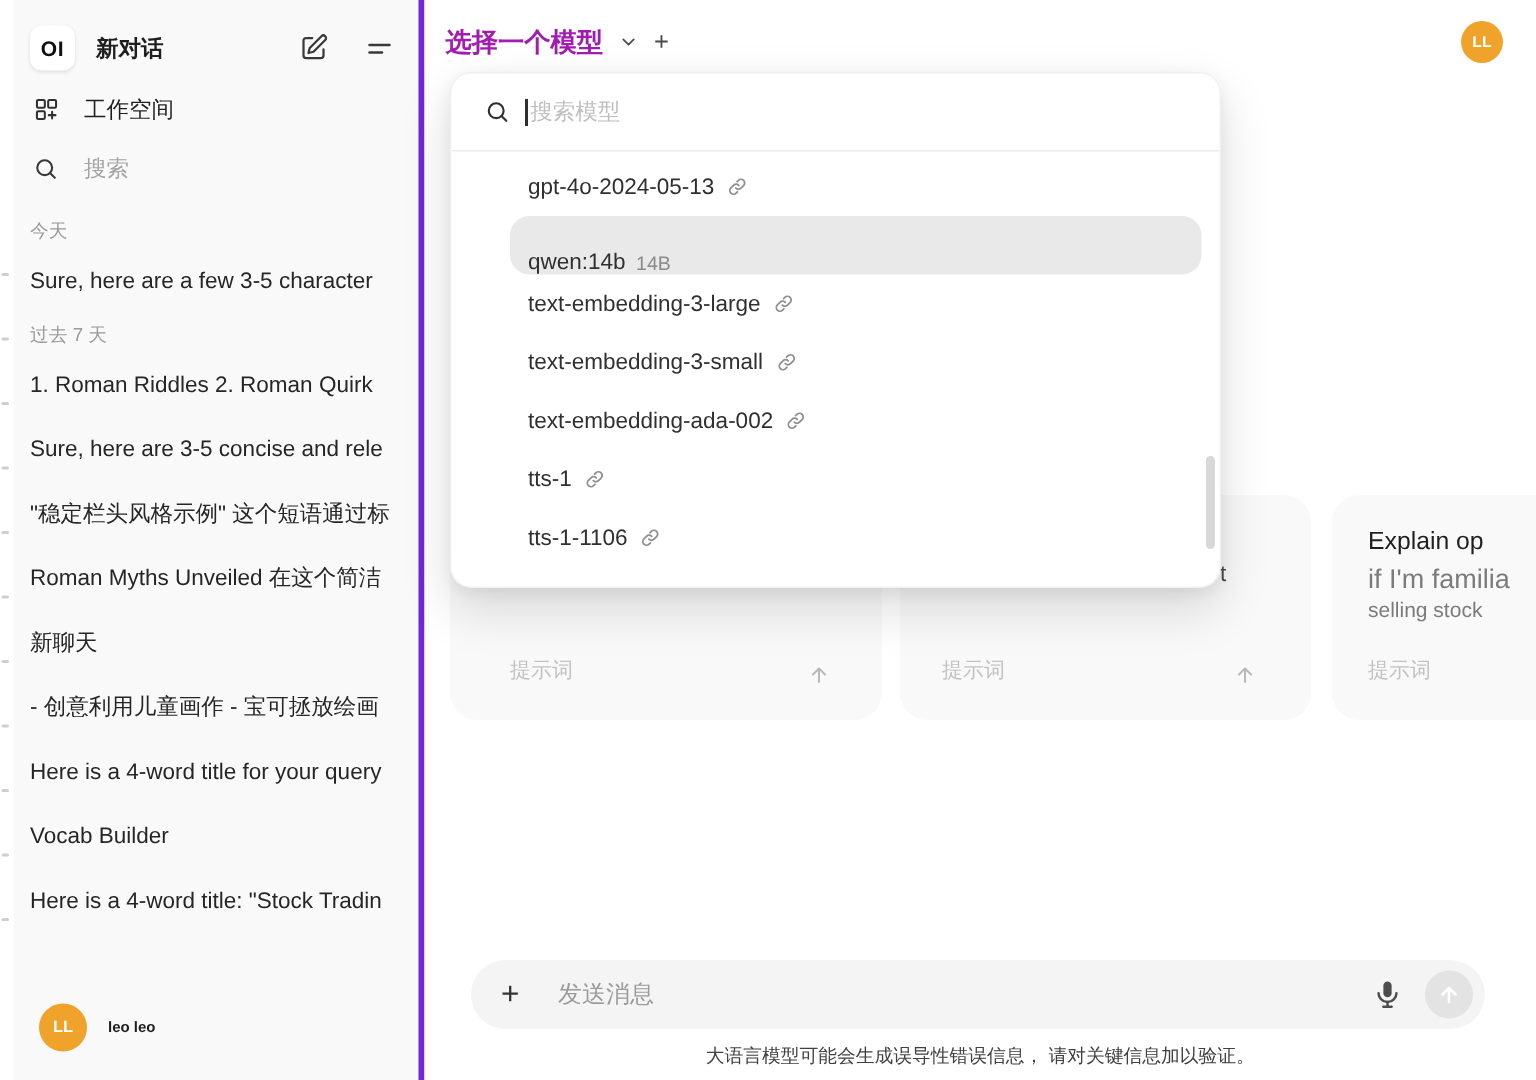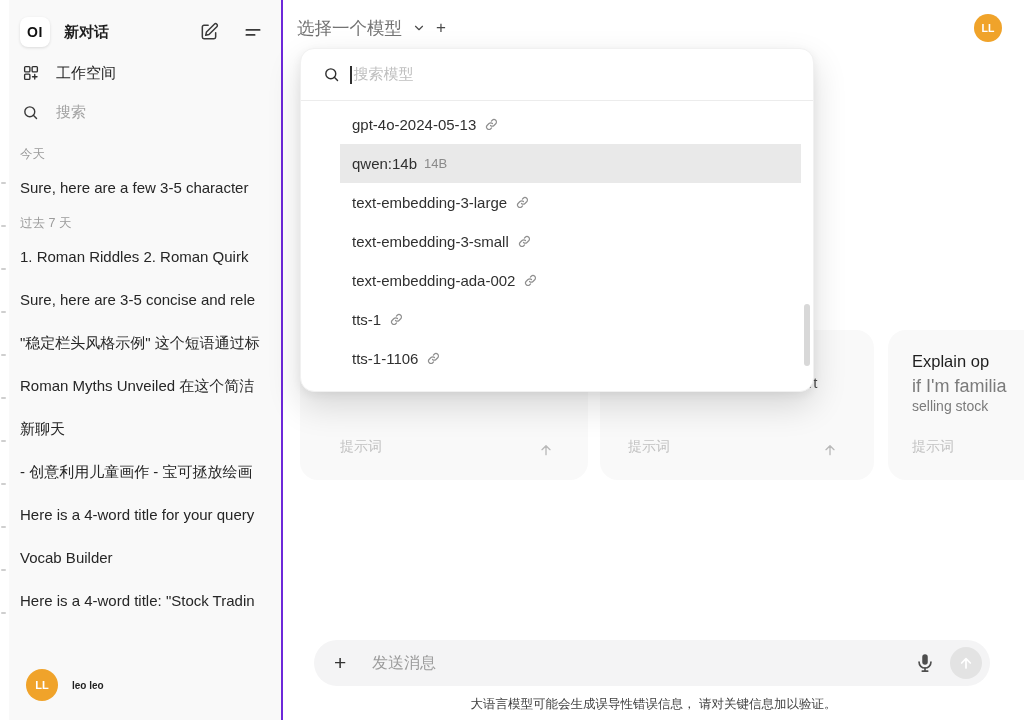--- a/index.html
+++ b/index.html
@@ -1,21 +1,21 @@
 <!DOCTYPE html>
 <html><head>
 <meta charset="utf-8">
 <style>
   * { margin:0; padding:0; box-sizing:border-box; }
   html,body { width:1024px; height:720px; }
   body { font-family:"Liberation Sans","DejaVu Sans",sans-serif; background:#fff; overflow:hidden; }
   #app { position:relative; width:1024px; height:720px; background:#fff; overflow:hidden; }
 
   
-  #sidebar { position:absolute; left:0; top:0; width:283px; height:720px; background:#f9f9f9; border-right:2px solid #6d28d9; }
+  #sidebar { position:absolute; left:0; top:0; width:283px; height:720px; background:#f9f9f9; border-right:4px solid #6d28d9; }
   .edge-strip { position:absolute; left:0; top:0; width:9px; height:720px; background:#ffffff; }
   .edge-tick { position:absolute; left:1px; width:5px; height:2px; background:#cfcfcf; border-radius:1px; }
   .sb-header { position:absolute; left:0; top:14px; width:283px; height:36px; display:flex; align-items:center; padding:0 18px 0 20px; }
   .logo-card { width:30px; height:30px; background:#fff; border-radius:8px; box-shadow:0 1px 3px rgba(0,0,0,.12); display:flex; align-items:center; justify-content:center; font-weight:700; font-size:14px; color:#111; letter-spacing:.5px; }
   .sb-title { margin-left:14px; font-size:15px; font-weight:600; color:#1f1f1f; }
   .sb-header .spacer { flex:1; }
   .icon-btn { width:24px; height:24px; display:flex; align-items:center; justify-content:center; color:#3a3a3a; cursor:pointer; }
   .icon-btn + .icon-btn { margin-left:20px; }
   .sb-row { position:absolute; left:0; width:283px; height:28px; display:flex; align-items:center; padding:0 20px 0 22px; font-size:15px; }
   #workspace-row { top:59px; color:#1f1f1f; }
@@ -28,21 +28,21 @@
   .chat-item { height:43px; line-height:43px; font-size:15px; color:#262626; white-space:nowrap; overflow:hidden; cursor:pointer; }
   .sb-footer { position:absolute; left:0; bottom:0; width:283px; height:62px; display:flex; align-items:center; padding:0 20px 8px 26px; cursor:pointer; }
   .avatar { border-radius:50%; display:flex; align-items:center; justify-content:center; color:#fff; font-weight:700; }
   .sb-footer .avatar { width:32px; height:32px; font-size:11px; }
   .sb-footer .uname { margin-left:14px; font-size:10px; font-weight:600; color:#1f1f1f; }
 
   
   #main { position:absolute; left:283px; top:0; width:741px; height:720px; background:#fff; }
   #main-header { position:absolute; left:0; top:0; width:741px; height:56px; display:flex; align-items:center; padding:0 22px 0 14px; }
   #model-selector { display:flex; align-items:center; cursor:pointer; }
-  #model-selector .title { font-size:17.5px; font-weight:400; color:#737373; }
+  #model-selector .title { font-size:17.5px; font-weight:700; color:#a21caf; }
   #model-selector .chev { margin-left:10px; color:#4a4a4a; width:14px; height:14px; display:flex; }
   #add-model-btn { margin-left:10px; font-size:17px; color:#4a4a4a; font-weight:400; cursor:pointer; }
   #main-header .spacer { flex:1; }
   #top-avatar { width:28px; height:28px; font-size:10.5px; }
 
   .sugg-card { position:absolute; top:330px; height:150px; background:#f9f9f9; border-radius:18px; }
   #card-1 { left:17px; width:288px; }
   #card-2 { left:317px; width:274px; }
   #card-3 { left:605px; width:150px; border-top-right-radius:0; border-bottom-right-radius:0; }
   .prompt-label { position:absolute; bottom:24px; font-size:14px; color:#c2c2c2; }
@@ -66,21 +66,21 @@
   #disclaimer { position:absolute; left:0; top:696px; width:741px; text-align:center; font-size:12.5px; color:#404040; }
 
   
   #model-dropdown { position:absolute; left:300px; top:48px; width:514px; height:344px; background:#fff; border:1px solid #f1f1f1; border-radius:14px; box-shadow:0 14px 34px rgba(0,0,0,.14), 0 3px 10px rgba(0,0,0,.06); z-index:10; }
   #dd-search { height:52px; display:flex; align-items:center; padding:0 18px 0 22px; border-bottom:1px solid #ececec; }
   #dd-search .row-icon { width:17px; height:17px; color:#2f2f2f; margin-right:10px; display:flex; }
   .caret { display:inline-block; width:1.5px; height:18px; background:#2f2f2f; margin-right:2px; }
   #dd-search .ph { font-size:15px; color:#bfbfbf; }
   #dd-list { padding-top:4px;margin-left:27px; }
   .dd-item { height:39px; display:flex; align-items:center; padding-left:24px; font-size:15px; color:#303030; cursor:pointer; }
-  .dd-item.selected { margin:0 12px; padding-left:12px; background:#e9e9e9; border-radius:0; }
+  .dd-item.selected { margin:0 12px; padding-left:12px; background:#e9e9e9; border-radius:13px;align-items:flex-end; }
   .dd-item .badge { margin-left:7px; font-size:13px; color:#8a8a8a; }
   .dd-item .link-icon { margin-left:9px; width:13px; height:13px; color:#8f8f8f; display:flex; }
   #dd-scrollthumb { position:absolute; right:3px; top:255px; width:6px; height:62px; background:#d8d8d8; border-radius:3px; }
 </style>
 </head>
 <body>
 
 <div id="app">
 
   <aside id="sidebar">

